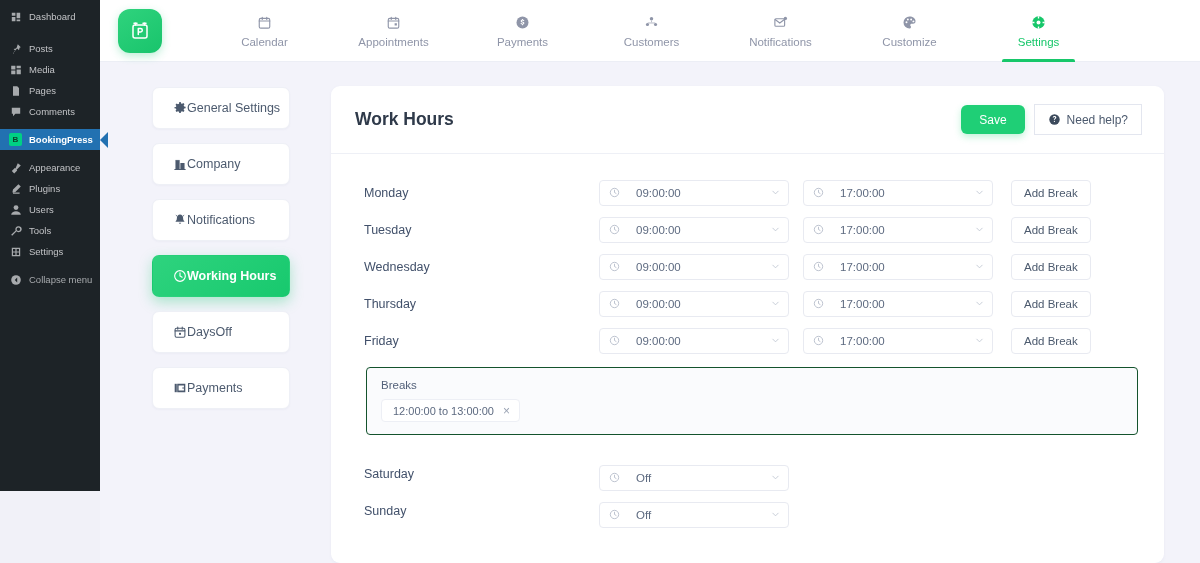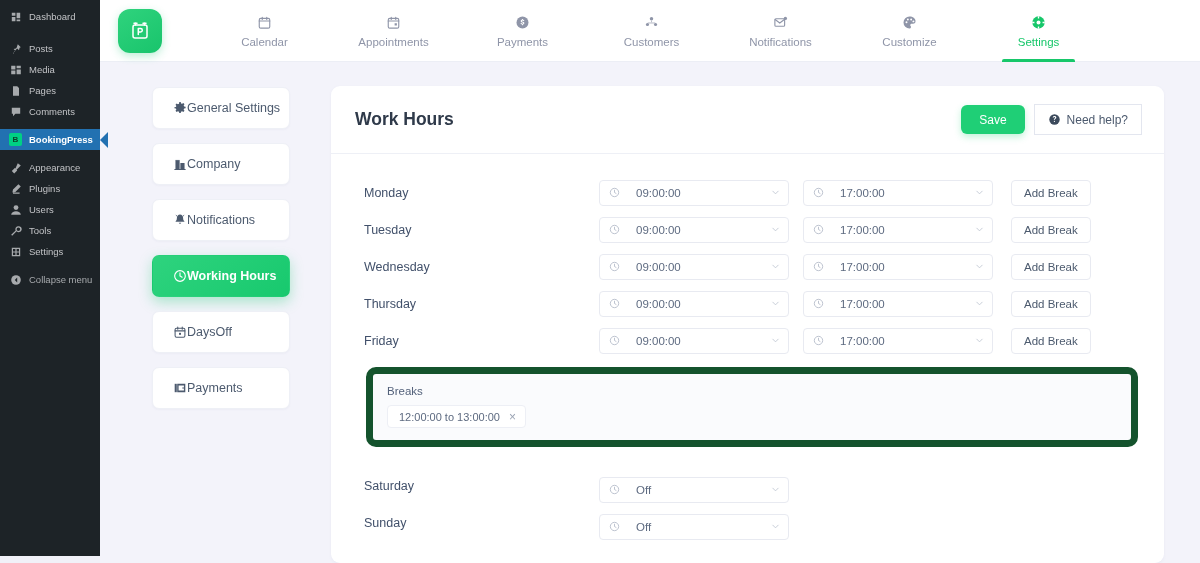--- a/index.html
+++ b/index.html
@@ -6,21 +6,21 @@
   html, body {
     width: 1200px; height: 563px;
     overflow: hidden;
     font-family: "Liberation Sans", sans-serif;
     background: #f1f1f8;
   }
   .app { position: relative; width: 1200px; height: 563px; display: flex; }
 
   
   .wp-sidebar {
-    width: 100px; height: 556px; background: #1d2327;
+    width: 100px; height: 491px; background: #1d2327;
     padding-top: 6px; flex: 0 0 100px; position: relative; z-index: 5;
   }
   .wp-item {
     display: flex; align-items: center; gap: 7px;
     height: 21px; padding: 0 0 0 9px; margin-bottom: 0;
     color: #c3c4c7; font-size: 9.5px; line-height: 21px;
     position: relative; cursor: pointer; white-space: nowrap;
   }
   .wp-item .wp-ico {
     width: 13px; height: 13px; display: inline-flex;
@@ -148,21 +148,21 @@
   .ddown .dval { flex: 1; }
   .ddown .chev { width: 9px; height: 9px; color: #c2c8d4; flex: 0 0 9px; display:block; }
   .gap14 { width: 14px; flex: 0 0 14px; }
   .btn-break {
     height: 26px; padding: 0 12px; border: 1px solid #e8eaf1; background: #fff;
     border-radius: 4px; font-size: 11.5px; color: #4c5a6e; cursor: pointer;
     font-family: inherit; margin-left: 18px; white-space: nowrap;
   }
 
   .breaks-box {
-    background: #fafbfd; border: 7px solid #14532d; border-radius: 10px;
+    background: #fafbfd; border: 1px solid #14532d; border-radius: 4px;
     margin: 8px 2px 10px 2px; padding: 11px 14px 12px 14px;
   }
   .breaks-label { font-size: 11.5px; color: #53617a; margin-bottom: 8px; }
   .break-tag {
     display: inline-flex; align-items: center; gap: 9px;
     background: #fff; border: 1px solid #edeff5; border-radius: 4px;
     height: 23px; padding: 0 9px 0 11px; font-size: 11px; color: #5d6a80;
   }
   .break-tag .xbtn { color: #9aa3b3; font-size: 12px; cursor: pointer; line-height: 1; }
 

